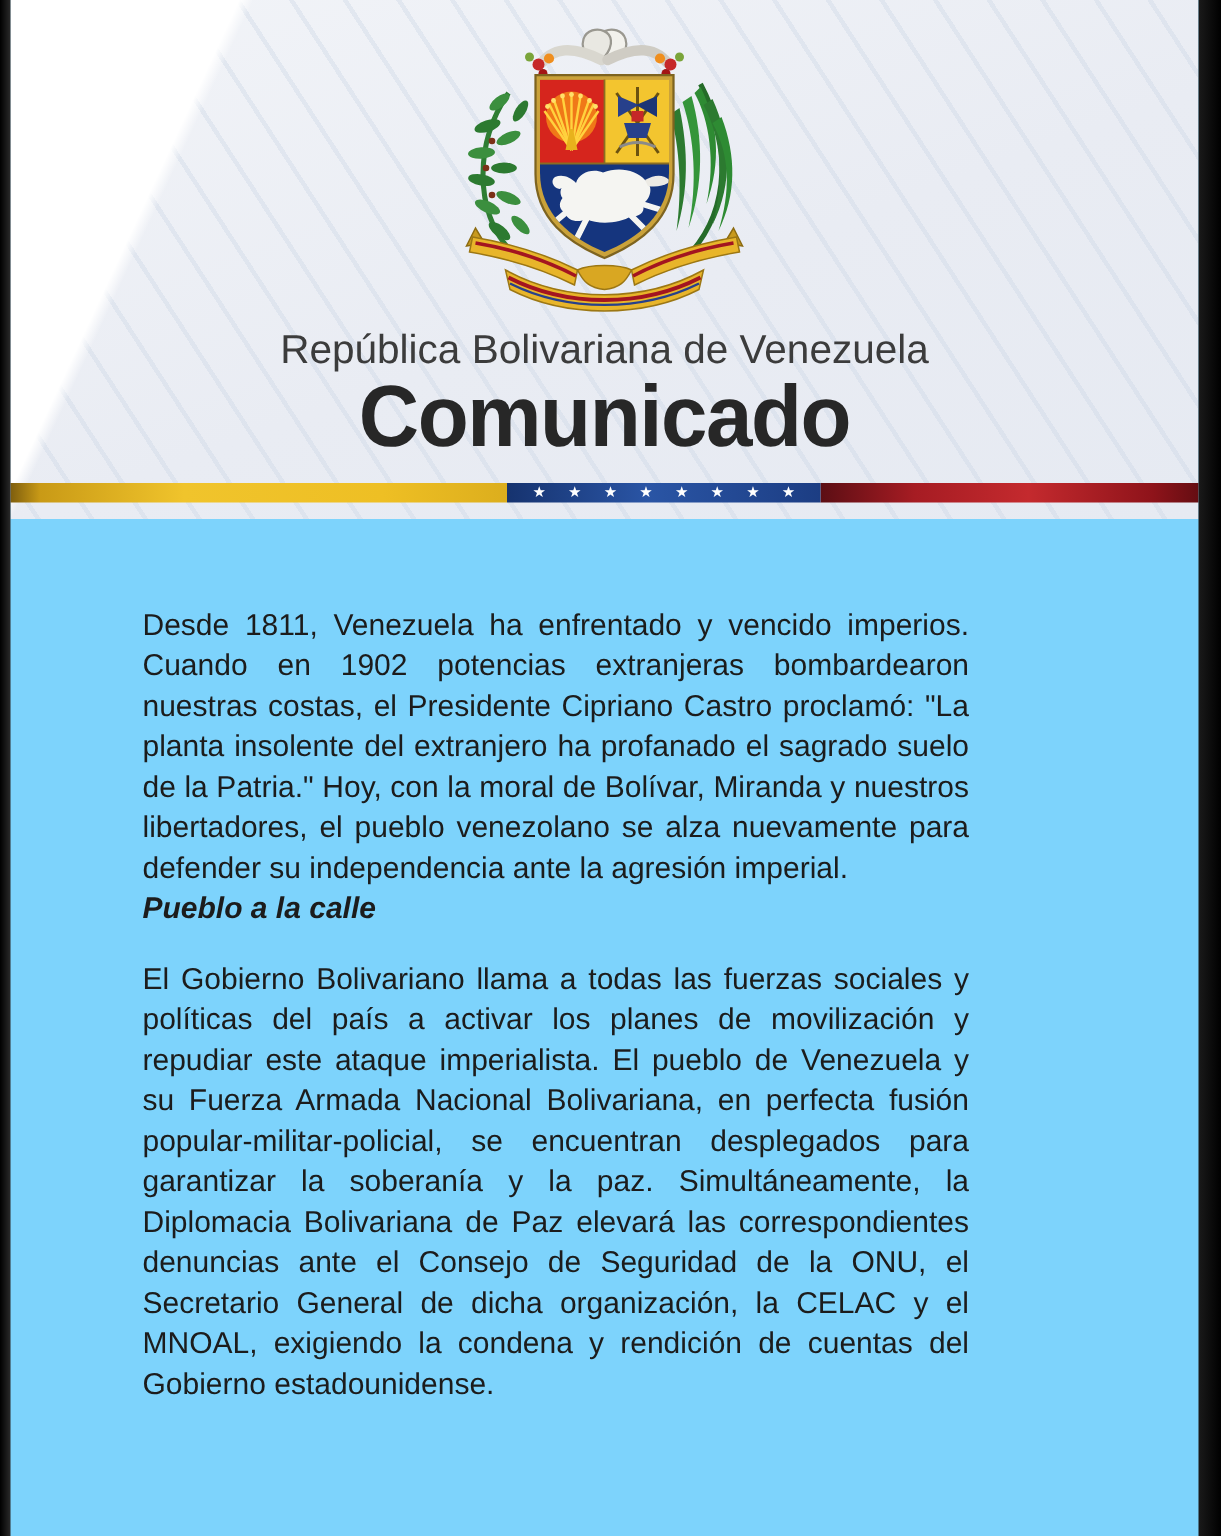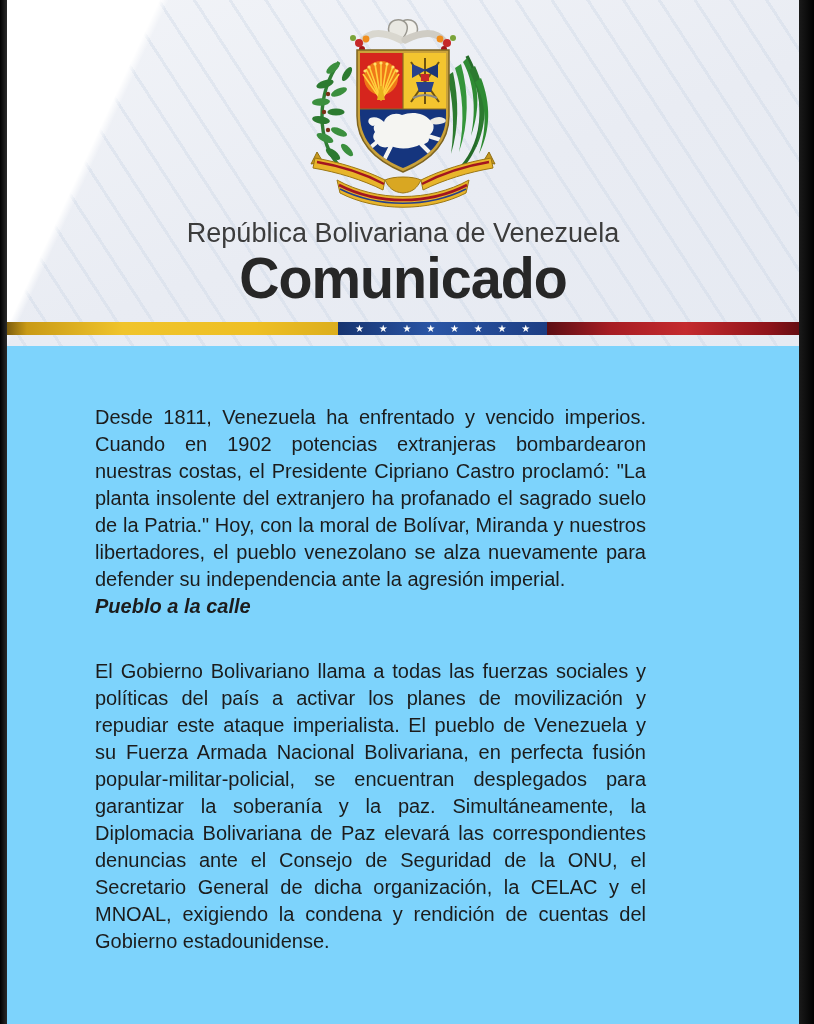--- a/index.html
+++ b/index.html
@@ -56,21 +56,21 @@
     color:#1c1c1c;
   }
   .body p{
     margin:0;
     font-size:20px;line-height:27px;
     text-align:justify;
   }
   .body p.para{margin-bottom:27px;}
   .body p.no-gap{margin-bottom:0;}
   .body p.subhead{
-    font-weight:700;font-style:italic;text-align:left;margin-bottom:38px;
+    font-weight:700;font-style:italic;text-align:left;margin-bottom:20px;
   }
 </style>
 </head>
 <body>
 
 <div class="page">
   <div class="frame-left"></div>
   <div class="frame-right"></div>
 
   <div class="header">

